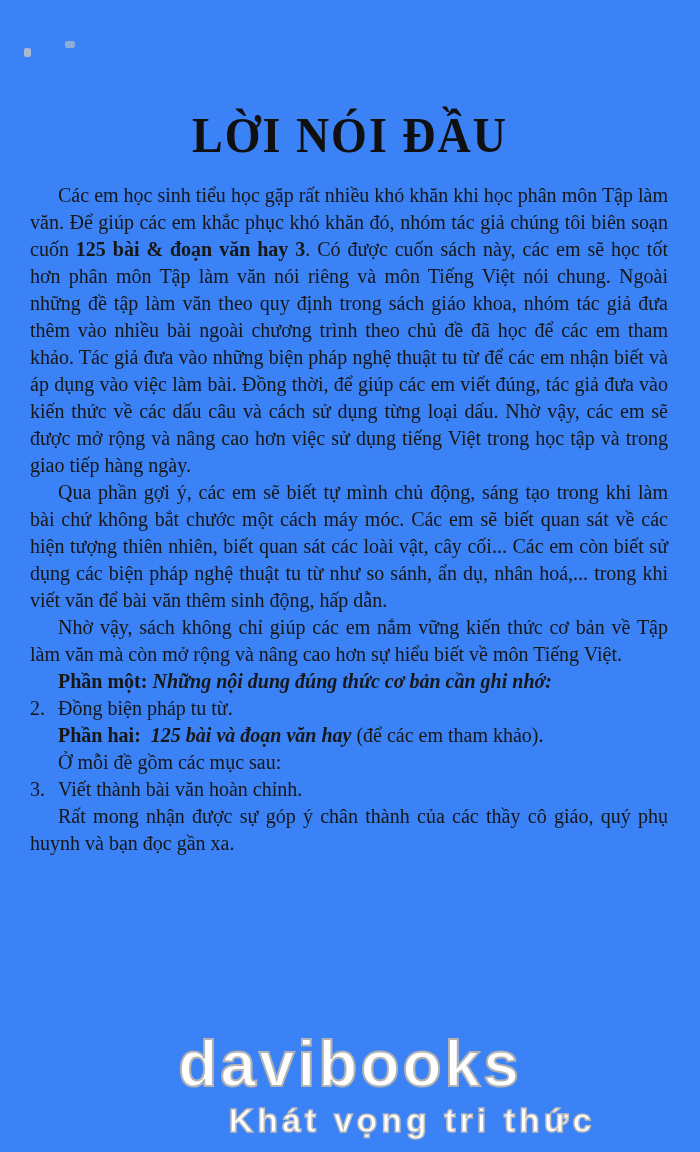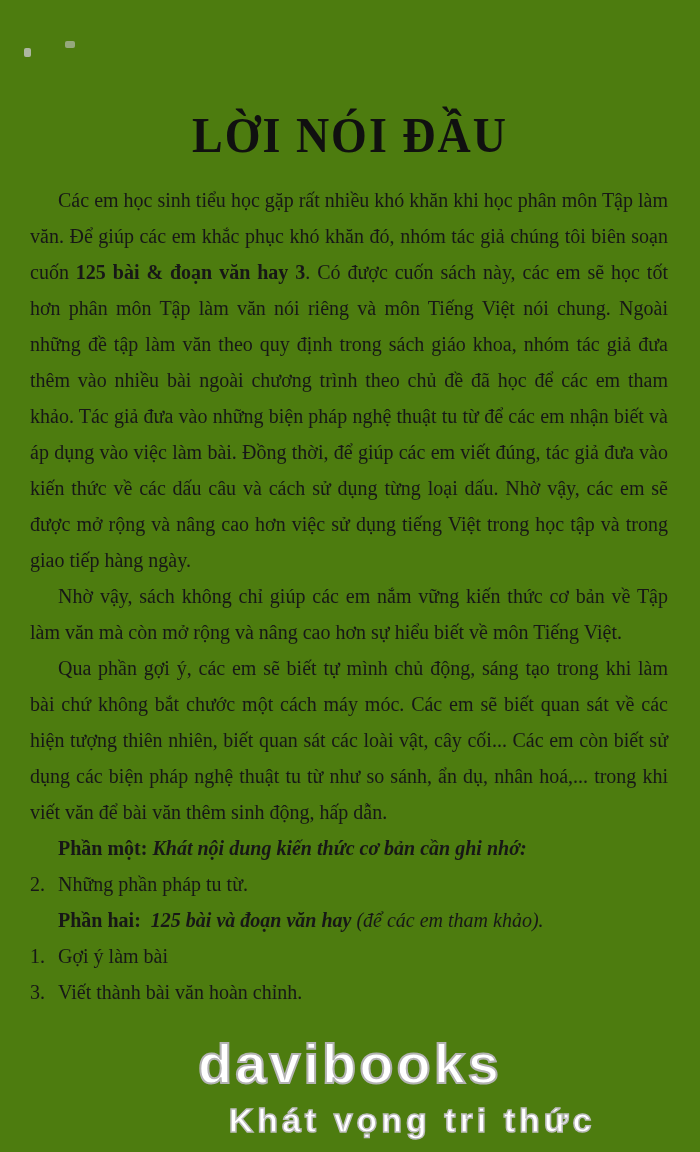--- a/index.html
+++ b/index.html
@@ -11,21 +11,21 @@
     width: 700px;
     height: 1152px;
     position: relative;
     overflow: hidden;
     font-family: "Liberation Serif", serif;
     color: #171717;
   }
   .page {
     position: absolute;
     inset: 0;
-    background: #4d7c0f;
+    background: #3b82f6;
   }
   .speck {
     position: absolute;
     background: #c6c6c6;
     border-radius: 2px;
     z-index: 0;
   }
   .speck-1 { left: 24px; top: 48px; width: 7px;  height: 9px; opacity: .8; }
   .speck-2 { left: 65px; top: 41px; width: 10px; height: 7px; opacity: .6; }
   .title {
@@ -42,30 +42,30 @@
     transform: scaleY(1.08);
     color: #101010;
     z-index: 1;
   }
   .content {
     position: absolute;
     left: 30px;
     top: 182px;
     width: 638px;
     font-size: 20px;
-    line-height: 36px;
+    line-height: 27px;
     text-align: justify;
     z-index: 1;
   }
   .content p { margin: 0; }
   .para { text-indent: 28px; }
   .book-title { font-weight: 700; }
   .part-label { font-weight: 700; }
   .part-title { font-weight: 700; font-style: italic; }
-  .part-note  { font-style: italic; }
+  .part-note  { }
   .sep { white-space: pre; }
   .list-item {
     text-indent: 0;
     margin-left: 12px;
     text-align: left;
   }
   .list-item .num {
     display: inline-block;
     min-width: 20px;
     margin-right: 8px;
@@ -81,21 +81,21 @@
     left: 0;
     top: 1026px;
     width: 100%;
     text-align: center;
     z-index: 0;
     user-select: none;
     font-family: "Liberation Sans", sans-serif;
     color: #ffffff;
   }
   .wm-brand {
-    font-size: 56px;
+    font-size: 64px;
     font-weight: 700;
     letter-spacing: 3px;
     line-height: 76px;
     -webkit-text-stroke: 2px #b3b3b3;
   }
   .wm-tagline {
     font-size: 34px;
     font-weight: 700;
     letter-spacing: 4px;
     line-height: 36px;
@@ -111,36 +111,37 @@
 
   <div class="speck speck-1"></div>
   <div class="speck speck-2"></div>
 
   <h1 class="title">LỜI NÓI ĐẦU</h1>
 
   <div class="content">
 
     <p class="para"><span>Các em học sinh tiểu học gặp rất nhiều khó khăn khi học phân môn Tập làm văn. Để giúp các em khắc phục khó khăn đó, nhóm tác giả chúng tôi biên soạn cuốn </span><span class="book-title">125 bài &amp; đoạn văn hay 3</span><span>. Có được cuốn sách này, các em sẽ học tốt hơn phân môn Tập làm văn nói riêng và môn Tiếng Việt nói chung. Ngoài những đề tập làm văn theo quy định trong sách giáo khoa, nhóm tác giả đưa thêm vào nhiều bài ngoài chương trình theo chủ đề đã học để các em tham khảo. Tác giả đưa vào những biện pháp nghệ thuật tu từ để các em nhận biết và áp dụng vào việc làm bài. Đồng thời, để giúp các em viết đúng, tác giả đưa vào kiến thức về các dấu câu và cách sử dụng từng loại dấu. Nhờ vậy, các em sẽ được mở rộng và nâng cao hơn việc sử dụng tiếng Việt trong học tập và trong giao tiếp hàng ngày.</span></p>
 
+    <p class="para">Qua phần gợi ý, các em sẽ biết tự mình chủ động, sáng tạo trong khi làm bài chứ không bắt chước một cách máy móc. Các em sẽ biết quan sát về các hiện tượng thiên nhiên, biết quan sát các loài vật, cây cối... Các em còn biết sử dụng các biện pháp nghệ thuật tu từ như so sánh, ẩn dụ, nhân hoá,... trong khi viết văn để bài văn thêm sinh động, hấp dẫn.</p>
+
     <p class="para">Nhờ vậy, sách không chỉ giúp các em nắm vững kiến thức cơ bản về Tập làm văn mà còn mở rộng và nâng cao hơn sự hiểu biết về môn Tiếng Việt.</p>
 
-    <p class="para">Qua phần gợi ý, các em sẽ biết tự mình chủ động, sáng tạo trong khi làm bài chứ không bắt chước một cách máy móc. Các em sẽ biết quan sát về các hiện tượng thiên nhiên, biết quan sát các loài vật, cây cối... Các em còn biết sử dụng các biện pháp nghệ thuật tu từ như so sánh, ẩn dụ, nhân hoá,... trong khi viết văn để bài văn thêm sinh động, hấp dẫn.</p>
 
+    <p class="para"><span class="part-label">Phần một</span><span class="part-label sep">: </span><span class="part-title">Những nội dung đúng thức cơ bản cần ghi nhớ:</span></p>
 
-    <p class="para"><span class="part-label">Phần một</span><span class="part-label sep">: </span><span class="part-title">Khát nội dung kiến thức cơ bản cần ghi nhớ:</span></p>
-
-    <p class="list-item"><span class="num">2.</span><span>Những phần pháp tu từ.</span></p>
+    <p class="list-item"><span class="num">2.</span><span>Đồng biện pháp tu từ.</span></p>
 
     <p class="para"><span class="part-label">Phần hai</span><span class="part-label sep">:  </span><span class="part-title">125 bài và đoạn văn hay </span><span class="part-note">(để các em tham khảo).</span></p>
 
+    <p class="para">Ở mỗi đề gồm các mục sau:</p>
 
-    <p class="list-item"><span class="num">1.</span><span>Gợi ý làm bài</span></p>
     <p class="list-item"><span class="num">3.</span><span>Viết thành bài văn hoàn chỉnh.</span></p>
 
 
+    <p class="para">Rất mong nhận được sự góp ý chân thành của các thầy cô giáo, quý phụ huynh và bạn đọc gần xa.</p>
 
 
   </div>
 
   <div class="watermark" aria-hidden="true">
     <div class="wm-brand">davibooks</div>
     <div class="wm-tagline">Khát vọng tri thức</div>
   </div>
 
 </div>

